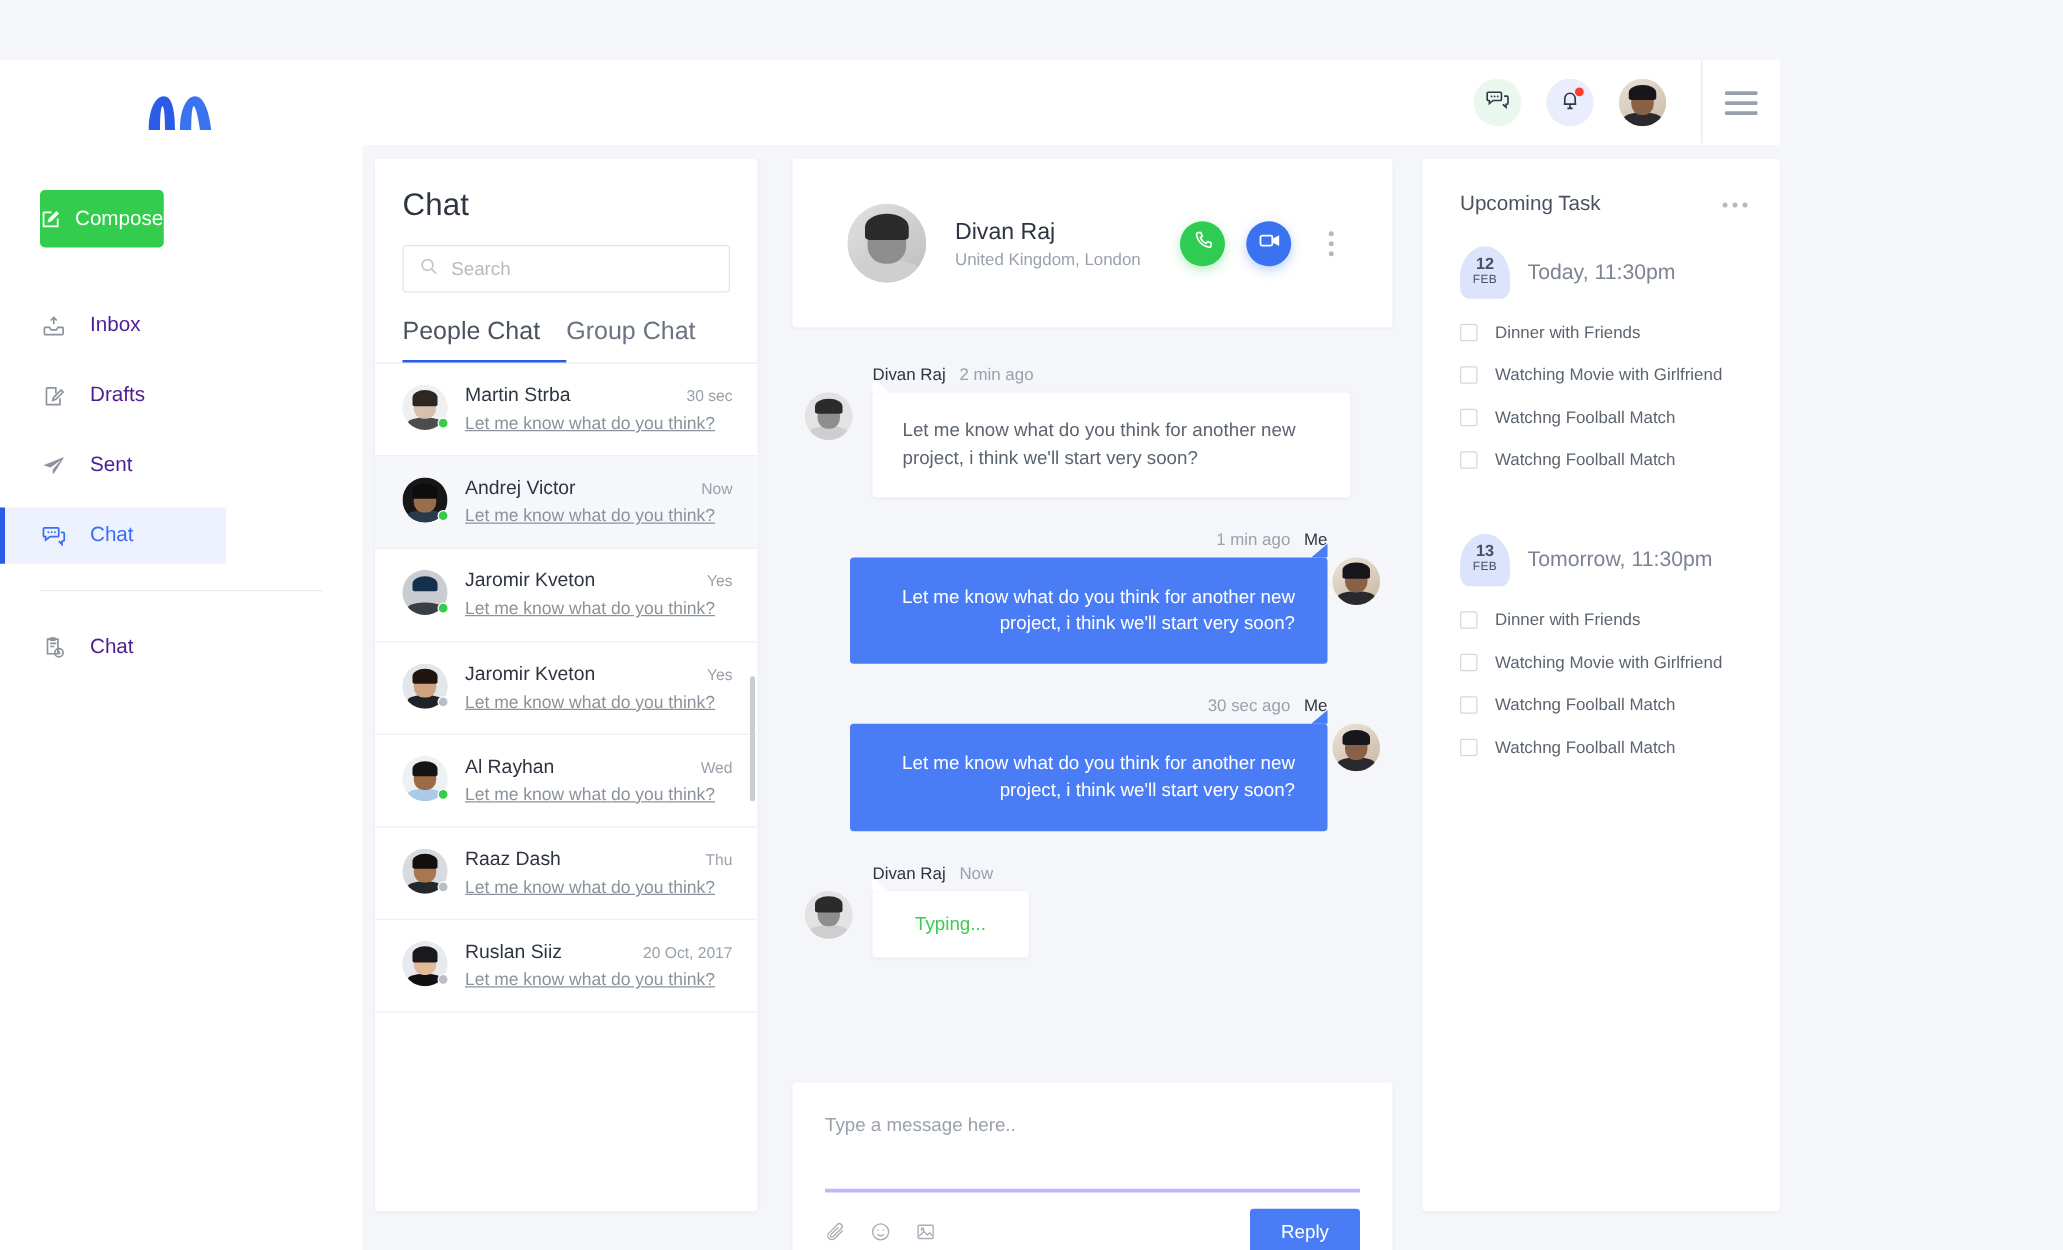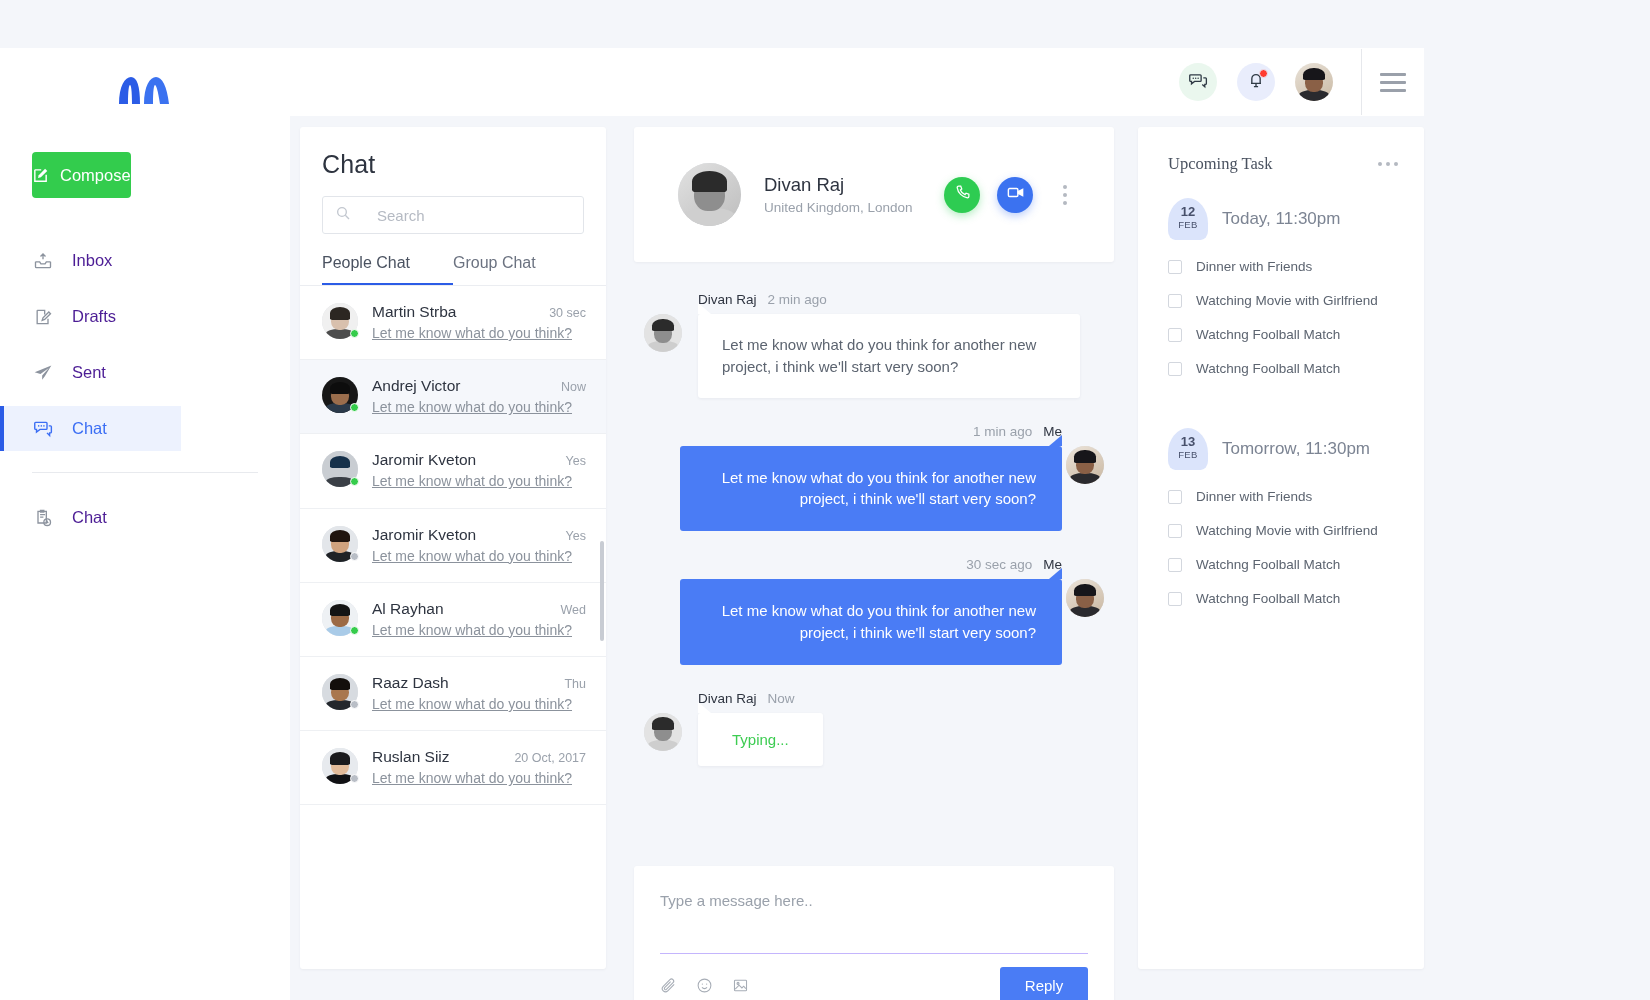--- a/index.html
+++ b/index.html
@@ -83,31 +83,31 @@
     position: relative; overflow: hidden;
     box-shadow: 0 1px 3px rgba(30,40,60,0.05);
   }
   .chatlist h2 {
     font-size: 25px; font-weight: 400; color: #2e3440;
     padding: 23px 0 0 22px; letter-spacing: .1px;
   }
   .search-box {
     margin: 17px 22px 0 22px; height: 38px;
     border: 1px solid #e2e5ea; border-radius: 3px;
-    display: flex; align-items: center; gap: 26px; padding: 0 12px;
+    display: flex; align-items: center; gap: 10px; padding: 0 12px;
   }
   .search-box input {
     border: none; outline: none; flex: 1;
     font-size: 15px; color: #5c6470;
     font-family: "Liberation Sans", sans-serif; background: transparent;
   }
   .search-box input::placeholder { color: #b5bac3; }
   .tabs { display: flex; margin: 20px 0 0 0; padding: 0 22px; position: relative; }
   .tab {
-    font-size: 16px; color: #6b7280; padding-bottom: 11px;
+    font-size: 20px; color: #6b7280; padding-bottom: 11px;
     cursor: pointer; width: 50%;
   }
   .tab.active { color: #4a5260; border-bottom: 2.5px solid #2b5ce6; }
   .tab-strip { height: 1px; background: #ebedf1; margin: 0; }
   .chat-scroll { height: 640px; overflow: hidden; position: relative; }
   .chat-row {
     display: flex; gap: 14px; padding: 17px 20px 17px 22px;
     border-bottom: 1px solid #eef0f3; cursor: pointer;
     align-items: flex-start;
   }
@@ -195,39 +195,39 @@
     border-left: 13px solid #fff; border-top: 11px solid transparent;
   }
   .composer {
     background: #fff; border-radius: 3px; height: 150px; margin-bottom: 32px;
     padding: 26px 26px 0 26px; display: flex; flex-direction: column;
     box-shadow: 0 1px 3px rgba(30,40,60,.05);
   }
   .composer textarea {
     flex: 1; border: none; outline: none; resize: none;
     font-size: 15px; color: #a16207; font-family: "Liberation Sans", sans-serif;
-    border-bottom: 1px solid #c4b5fd; padding-bottom: 8px;
+    border-bottom: 3px solid #c4b5fd; padding-bottom: 8px;
   }
   .composer textarea::placeholder { color: #9aa1ab; }
   .composer-bar { height: 62px; display: flex; align-items: center; justify-content: space-between; }
   .comp-icons { display: flex; gap: 19px; align-items: center; color: #a7adb6; }
   .comp-icons span { cursor: pointer; display:flex; }
   .reply-btn {
     background: #4a7cf5; color: #fff; border: none; border-radius: 3px;
     width: 88px; height: 36px; font-size: 15px; cursor: pointer;
     font-family: "Liberation Sans", sans-serif;
   }
 
   
   .tasks-wrap { padding: 11px 0 0 24px; }
   .tasks {
     width: 286px; background: #fff; border-radius: 3px; height: 842px;
     padding: 27px 26px 0 30px; box-shadow: 0 1px 3px rgba(30,40,60,.05);
   }
-  .tasks-head { display: flex; justify-content: space-between; align-items: center; font-family: Liberation Serif, serif; }
+  .tasks-head { display: flex; justify-content: space-between; align-items: center; }
   .tasks-title { font-size: 16.5px; color: #4a5260; }
   .hdots { display:flex; gap: 4px; cursor:pointer; }
   .hdots i { width: 4px; height: 4px; border-radius: 50%; background: #b4b9c1; display:block; }
   .task-group { margin-top: 24px; }
   .tg-head { display: flex; align-items: center; gap: 14px; }
   .date-badge {
     width: 40px; height: 42px; position: relative;
     display: flex; flex-direction: column; align-items: center; justify-content: center;
     color: #47506b;
   }

